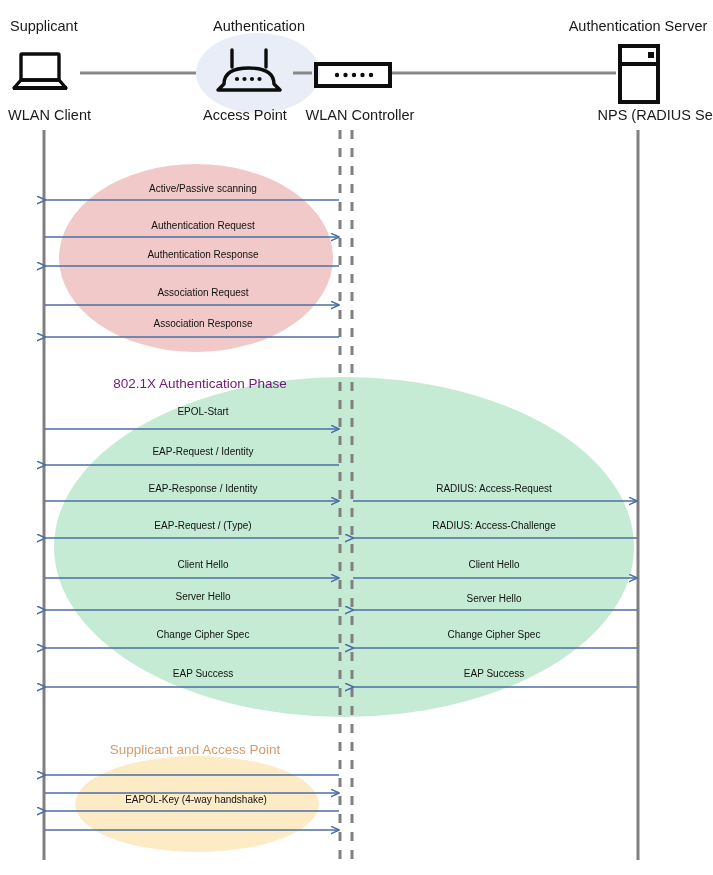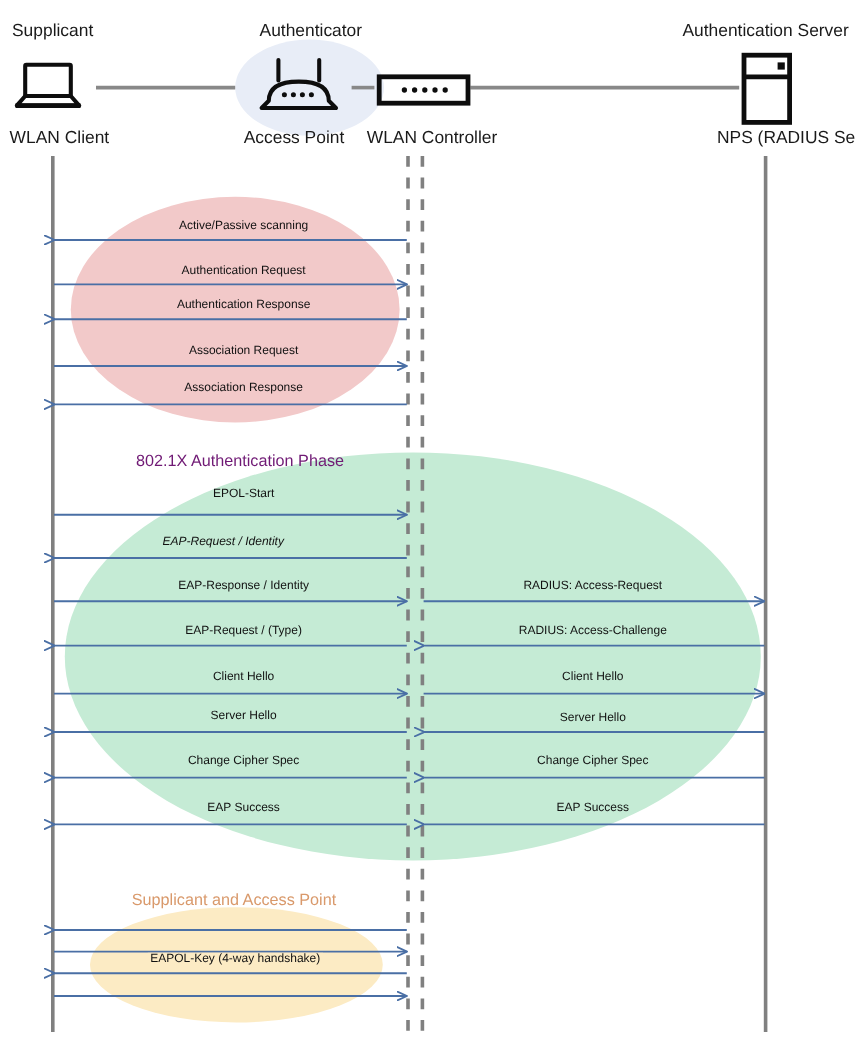--- a/index.html
+++ b/index.html
@@ -134,41 +134,41 @@
 
     <g stroke="#4A6FA5" stroke-width="1.6">
       <line x1="339" y1="775" x2="45" y2="775" marker-end="url(#arrL)"></line>
       <line x1="45" y1="793" x2="339" y2="793" marker-end="url(#arrR)"></line>
       <line x1="339" y1="811" x2="45" y2="811" marker-end="url(#arrL)"></line>
       <line x1="45" y1="830" x2="339" y2="830" marker-end="url(#arrR)"></line>
     </g>
   </svg>
 
   <div class="role-title" style="left:10px;top:18px;">Supplicant</div>
-  <div class="role-title" style="left:259px;top:18px;transform:translateX(-50%);">Authenticator</div>
+  <div class="role-title" style="left:259px;top:18px;transform:translateX(-50%);">Authentication</div>
   <div class="role-title" style="left:638px;top:18px;transform:translateX(-50%);">Authentication Server</div>
 
   <div class="node-label" style="left:8px;top:107px;">WLAN Client</div>
   <div class="node-label" style="left:245px;top:107px;transform:translateX(-50%);">Access Point</div>
   <div class="node-label" style="left:360px;top:107px;transform:translateX(-50%);">WLAN Controller</div>
   <div class="node-label" style="left:637px;top:107px;transform:translateX(-50%);margin-left:33px;">NPS (RADIUS Server)</div>
 
 
   <div class="phase-label" style="left:200px;top:374px;transform:translateX(-50%);color:#701a75;">802.1X Authentication Phase</div>
 
   <div class="phase-label" style="left:195px;top:740px;transform:translateX(-50%);color:#D9996B;">Supplicant and Access Point</div>
 
   <div class="msg-label" style="left:203px;top:183px;">Active/Passive scanning</div>
   <div class="msg-label" style="left:203px;top:220px;">Authentication Request</div>
   <div class="msg-label" style="left:203px;top:249px;">Authentication Response</div>
   <div class="msg-label" style="left:203px;top:287px;">Association Request</div>
   <div class="msg-label" style="left:203px;top:318px;">Association Response</div>
 
   <div class="msg-label" style="left:203px;top:406px;">EPOL-Start</div>
-  <div class="msg-label" style="left:186px;top:446px;font-style:italic;">EAP-Request / Identity</div>
+  <div class="msg-label" style="left:203px;top:446px;">EAP-Request / Identity</div>
   <div class="msg-label" style="left:203px;top:483px;">EAP-Response / Identity</div>
   <div class="msg-label" style="left:203px;top:520px;">EAP-Request / (Type)</div>
   <div class="msg-label" style="left:203px;top:559px;">Client Hello</div>
   <div class="msg-label" style="left:203px;top:591px;">Server Hello</div>
   <div class="msg-label" style="left:203px;top:629px;">Change Cipher Spec</div>
   <div class="msg-label" style="left:203px;top:668px;">EAP Success</div>
 
   <div class="msg-label" style="left:494px;top:483px;">RADIUS: Access-Request</div>
   <div class="msg-label" style="left:494px;top:520px;">RADIUS: Access-Challenge</div>
   <div class="msg-label" style="left:494px;top:559px;">Client Hello</div>

